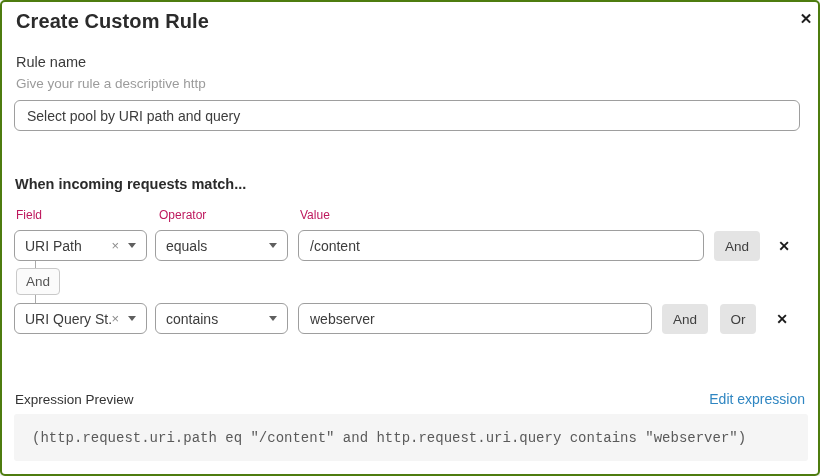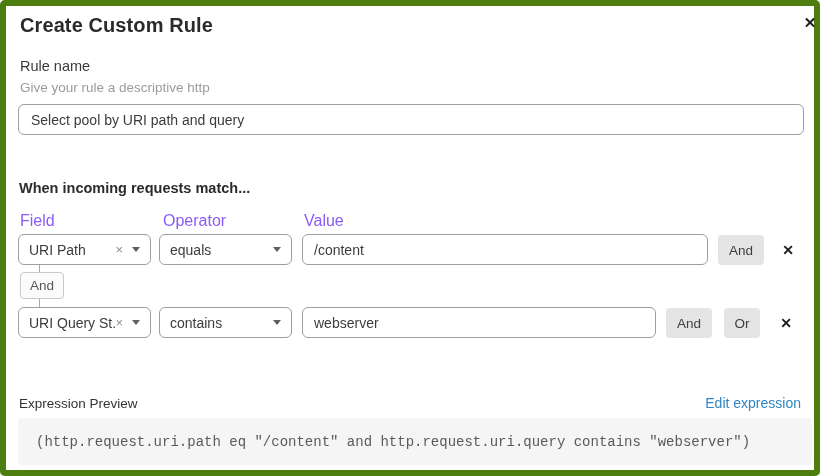--- a/index.html
+++ b/index.html
@@ -7,21 +7,21 @@
   body {
     font-family: "Liberation Sans", sans-serif;
     color: #333;
     width: 820px; height: 476px;
     overflow: hidden;
   }
   .dialog {
     position: relative;
     width: 820px; height: 476px;
     background: #ffffff;
-    border: 6px solid #4d7c0f;
+    border: 2px solid #4d7c0f;
     border-radius: 5px;
     box-shadow: 0 1px 4px rgba(0,0,0,.18);
   }
   .title {
     position: absolute; left: 14px; top: 8px;
     font-size: 20px; font-weight: bold; color: #2b2b2b;
     letter-spacing: .1px;
   }
   .close-x {
     position: absolute; left: 793px; top: 6px;
@@ -43,21 +43,21 @@
     font-size: 14px; color: #3c3c3c;
     padding: 0 11px;
     outline: none;
   }
   #rule-name-input { left: 12px; top: 98px; width: 786px; padding-left: 12px; }
 
   .match-heading {
     position: absolute; left: 13px; top: 174px;
     font-size: 14.5px; font-weight: bold; color: #2b2b2b;
   }
-  .col-label { position: absolute; top: 206px; font-size: 16px; color: #8b5cf6; text-align: center; }
+  .col-label { position: absolute; top: 206px; font-size: 12px; color: #be185d; text-align: center; }
   #label-field    { left: 14px; }
   #label-operator { left: 157px; }
   #label-value    { left: 298px; }
 
   .dropdown {
     position: absolute;
     width: 133px; height: 31px;
     border: 1px solid #9e9e9e;
     border-radius: 6px;
     background: #fff;

